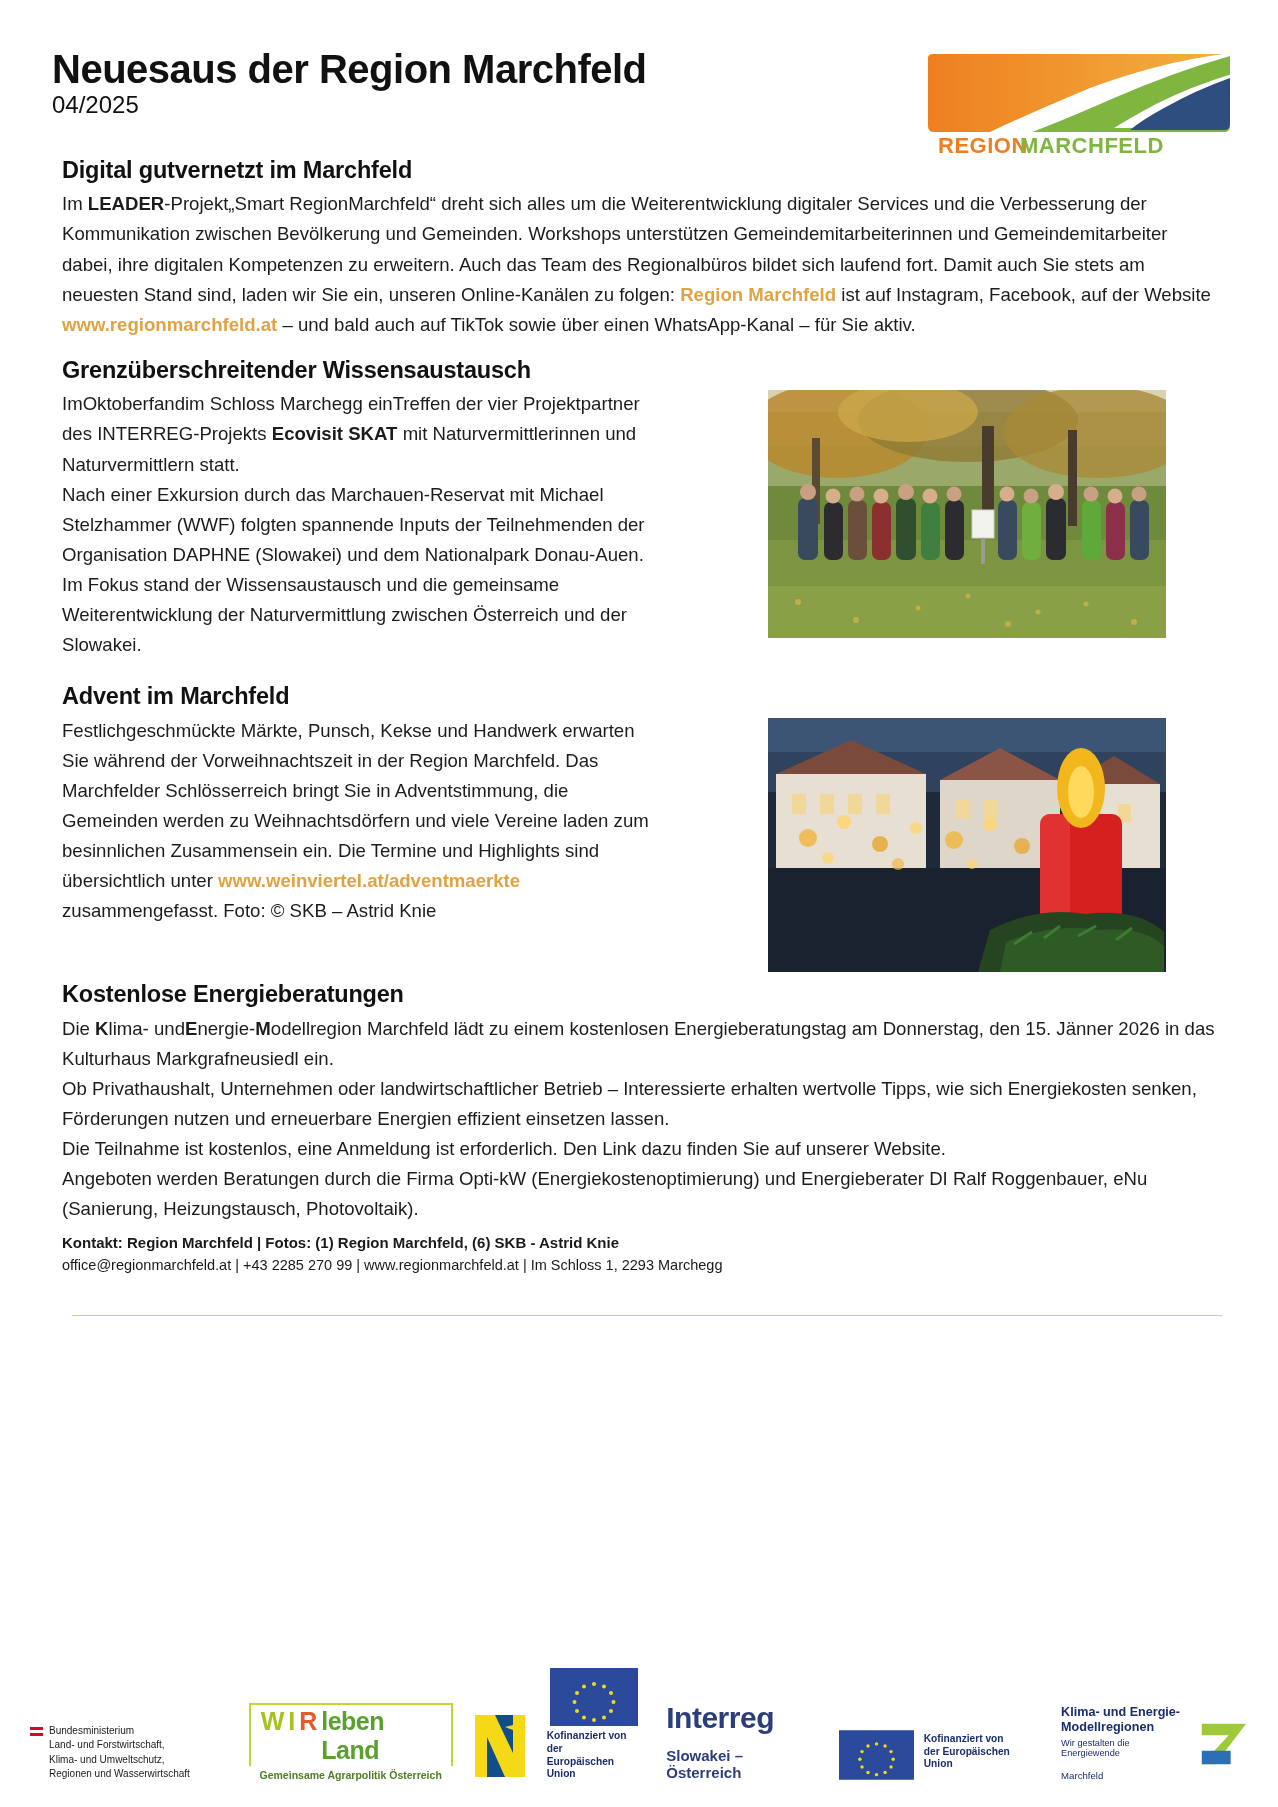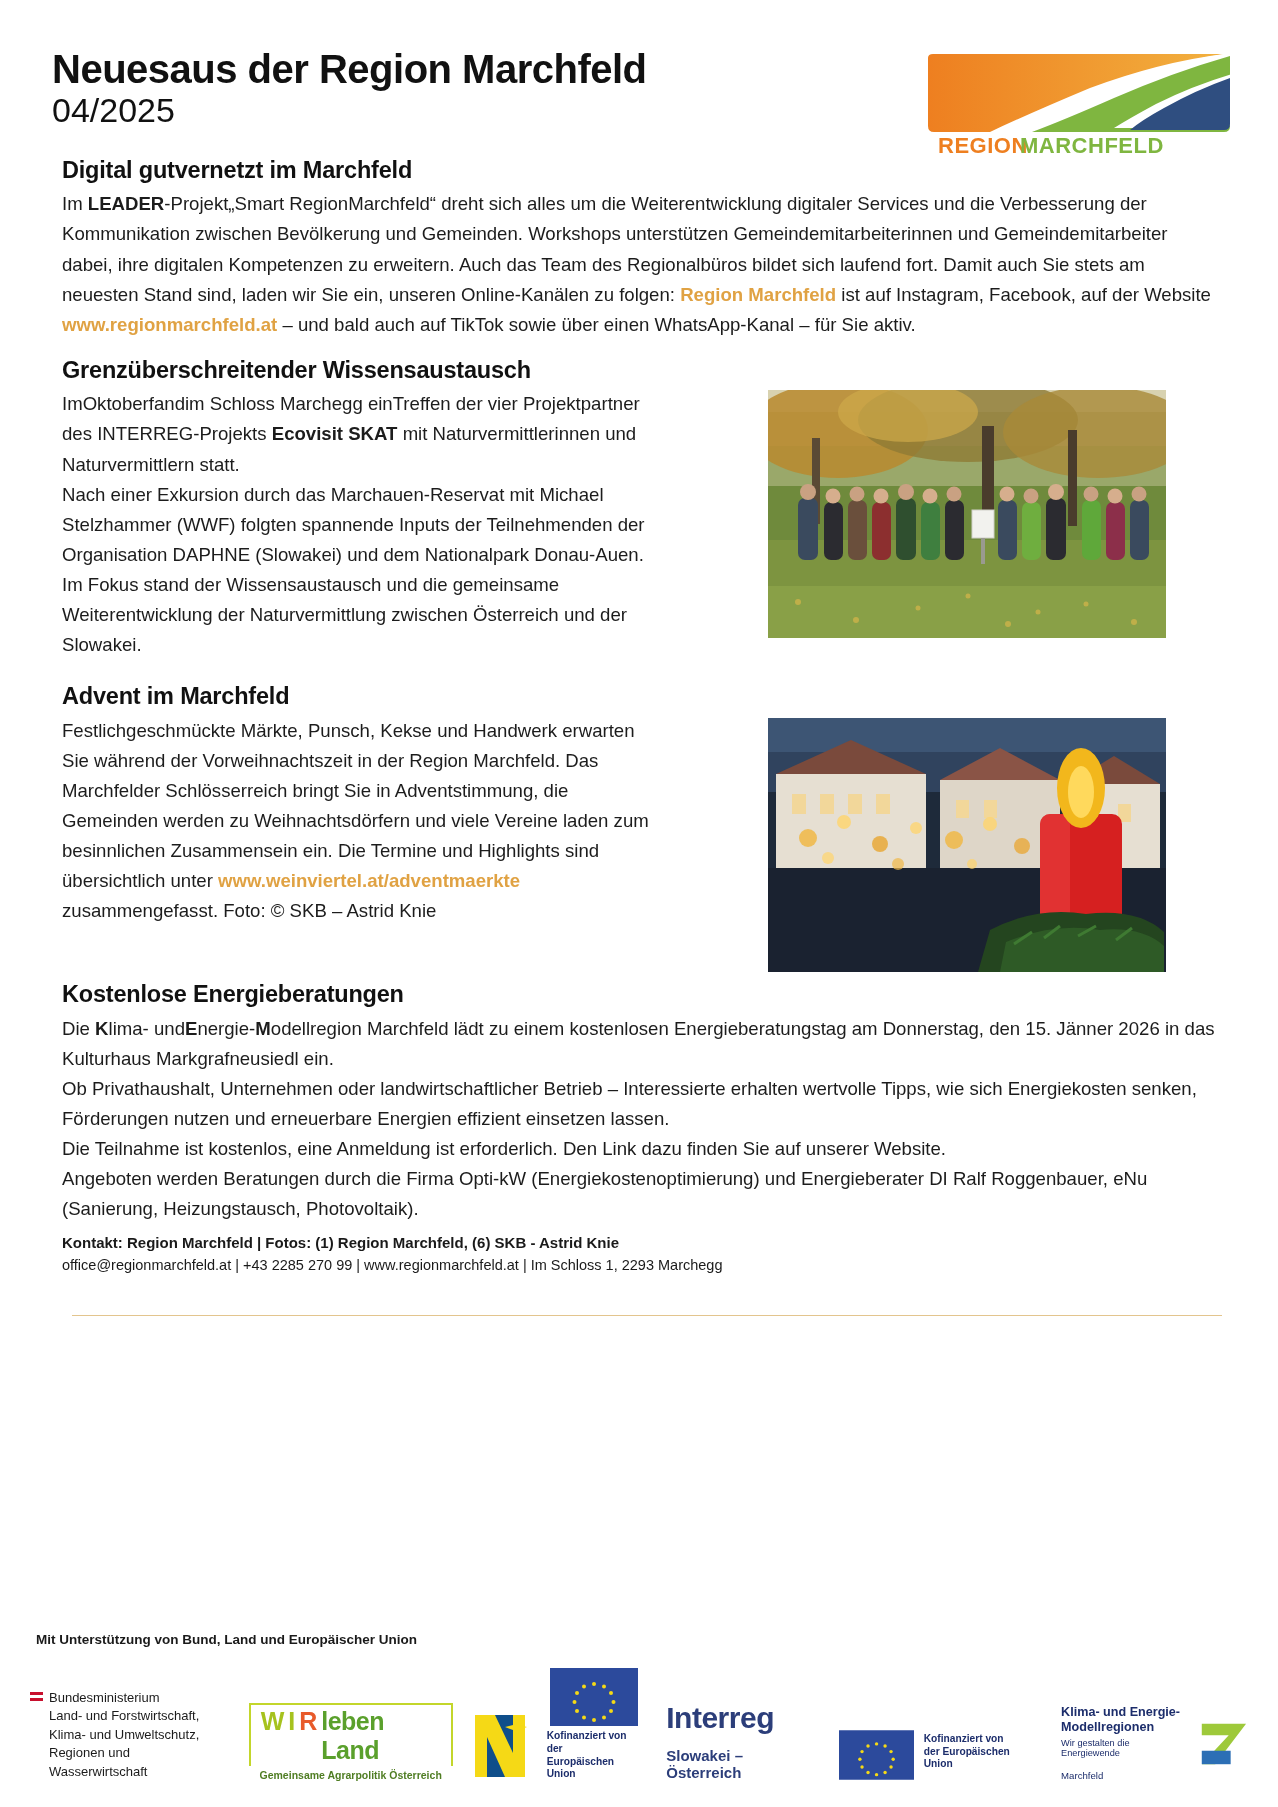--- a/index.html
+++ b/index.html
@@ -13,21 +13,21 @@
     position:relative;
   }
   .page { position:relative; width:1278px; height:1807px; padding:0; }
 
   
   .header { position:relative; height:140px; padding:48px 0 0 52px; }
   .title {
     font-size:40px; font-weight:bold; letter-spacing:-0.5px;
     line-height:1.05; margin:0; color:#111;
   }
-  .issue { font-size:34px; font-weight:400; margin:2px 0 0 0; color:#111; line-height:1.1; }
+  .issue { font-size:24px; font-weight:400; margin:2px 0 0 0; color:#111; line-height:1.1; }
 
   .logo {
     position:absolute; right:44px; top:52px;
     width:310px; height:108px;
   }
   .logo svg { display:block; width:310px; height:108px; }
 
   
   .content { position:relative; padding:0 56px 0 62px; }
   h2.sect {
@@ -56,21 +56,21 @@
     border:none; border-top:1.5px solid #e3c58e;
     margin:38px 56px 0 72px;
   }
 
   
   .footer { position:absolute; left:0; bottom:26px; width:1278px; padding:0 30px; }
   .footer-head { font-size:13.5px; font-weight:bold; color:#1a1a1a; margin:0 0 10px 6px; }
   .footer-row { display:flex; align-items:flex-end; gap:18px; }
   .fl { display:flex; flex-direction:column; justify-content:flex-end; }
 
-  .bmlf { font-size:13px; line-height:1.42; color:#1b1b1b; display:flex; gap:6px;margin-top:32px; }
+  .bmlf { font-size:10px; line-height:1.42; color:#1b1b1b; display:flex; gap:6px;margin-top:32px; }
   .at-flag { width:13px; height:9px; margin-top:3px; flex:0 0 auto; }
 
   .wir { display:flex; flex-direction:column; align-items:center; }
   .wir-top {
     border:2.5px solid #c3d62b; border-bottom:none;
     padding:2px 10px 1px 10px;
     display:flex; align-items:baseline; gap:5px;
   }
   .wir-w { font-size:25px; font-weight:bold; color:#a6c21e; letter-spacing:-1px; }
   .wir-r { font-size:25px; font-weight:bold; color:#e85a2a; letter-spacing:-1px; }
@@ -274,21 +274,20 @@
       <p class="body"><span>Die </span><span style="font-weight: bold;">K</span><span>lima- und</span><span style="font-weight: bold;">E</span><span>nergie-</span><span style="font-weight: bold;">M</span><span>odellregion Marchfeld lädt zu einem kostenlosen Energieberatungstag am Donnerstag, den 15. Jänner 2026 in das Kulturhaus Markgrafneusiedl ein.</span><br><span>Ob Privathaushalt, Unternehmen oder landwirtschaftlicher Betrieb – Interessierte erhalten wertvolle Tipps, wie sich Energiekosten senken, Förderungen nutzen und erneuerbare Energien effizient einsetzen lassen.</span><br><span>Die Teilnahme ist kostenlos, eine Anmeldung ist erforderlich. Den Link dazu finden Sie auf unserer Website.</span><br><span>Angeboten werden Beratungen durch die Firma Opti-kW (Energiekostenoptimierung) und Energieberater DI Ralf Roggenbauer, eNu (Sanierung, Heizungstausch, Photovoltaik).</span></p>
       <div class="small-contact-b">Kontakt: Region Marchfeld | Fotos: (1) Region Marchfeld, (6) SKB - Astrid Knie</div>
       <div class="small-contact">office@regionmarchfeld.at | +43 2285 270 99 | www.regionmarchfeld.at | Im Schloss 1, 2293 Marchegg</div>
     </div>
 
   </div>
 
   <hr class="rule">
 
   <div class="footer">
-    <div class="footer-head">Mit Unterstützung von Bund, Land und Europäischer Union</div>
 
     <div class="footer-row">
 
       <div class="fl" style="width:208px;">
         <div class="bmlf">
           <svg class="at-flag" viewBox="0 0 13 9">
             <rect width="13" height="3" fill="#c8102e"></rect>
               <rect y="3" width="13" height="3" fill="#fff"></rect>
               <rect y="6" width="13" height="3" fill="#c8102e"></rect>
           </svg>

